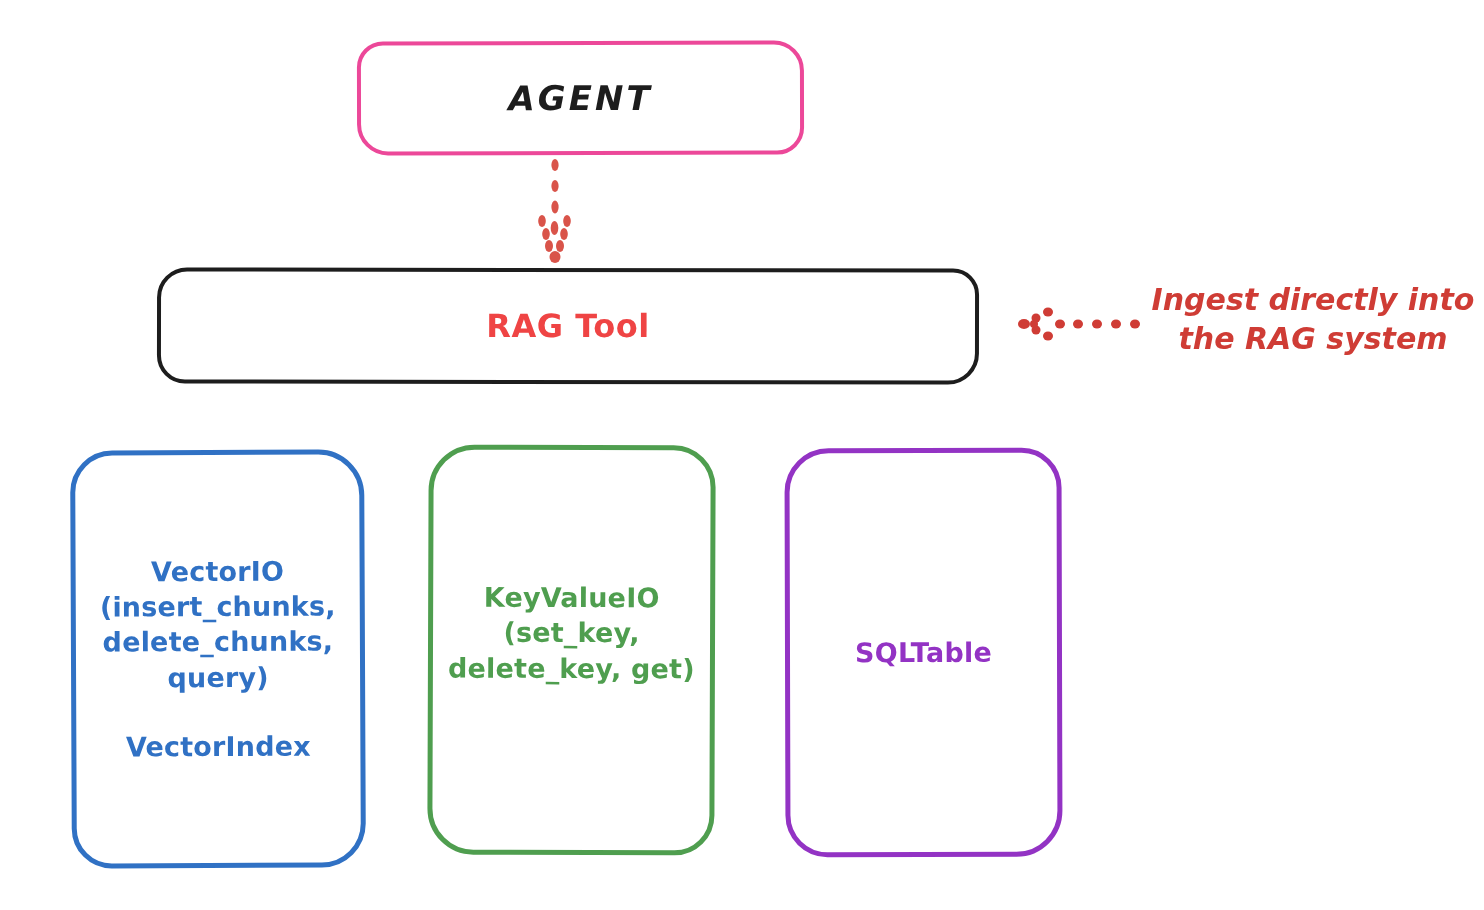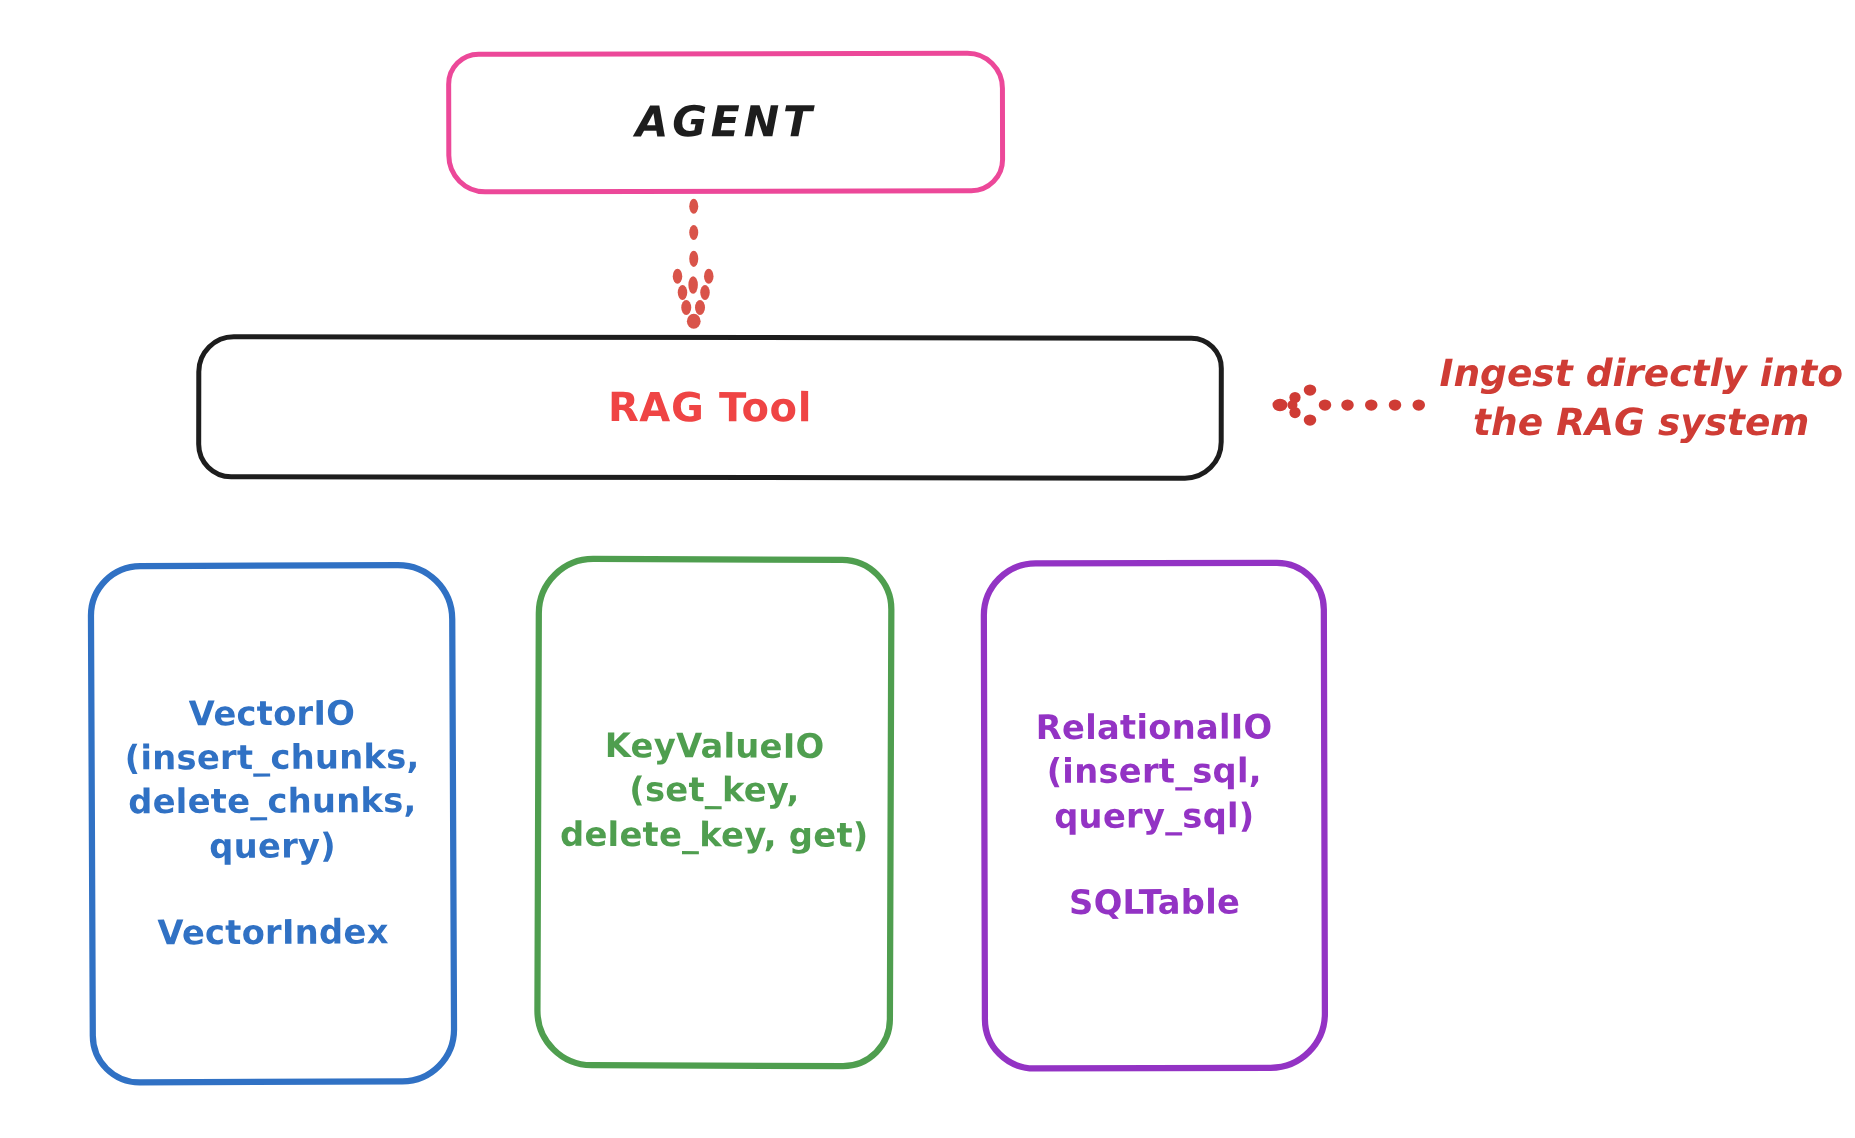--- a/index.html
+++ b/index.html
@@ -182,19 +182,16 @@
     <div class="box-text blue-text">VectorIndex</div>
   </div>
 
   <div class="node node-keyvalue">
     <div class="box-text green-text primary">KeyValueIO
 (set_key,
 delete_key, get)</div>
   </div>
 
   <div class="node node-relational">
-    <div class="box-text purple-text primary">RelationalIO
-(insert_sql,
-query_sql)</div>
     <div class="box-text purple-text">SQLTable</div>
   </div>
 
 </div>
 
 </body></html>

